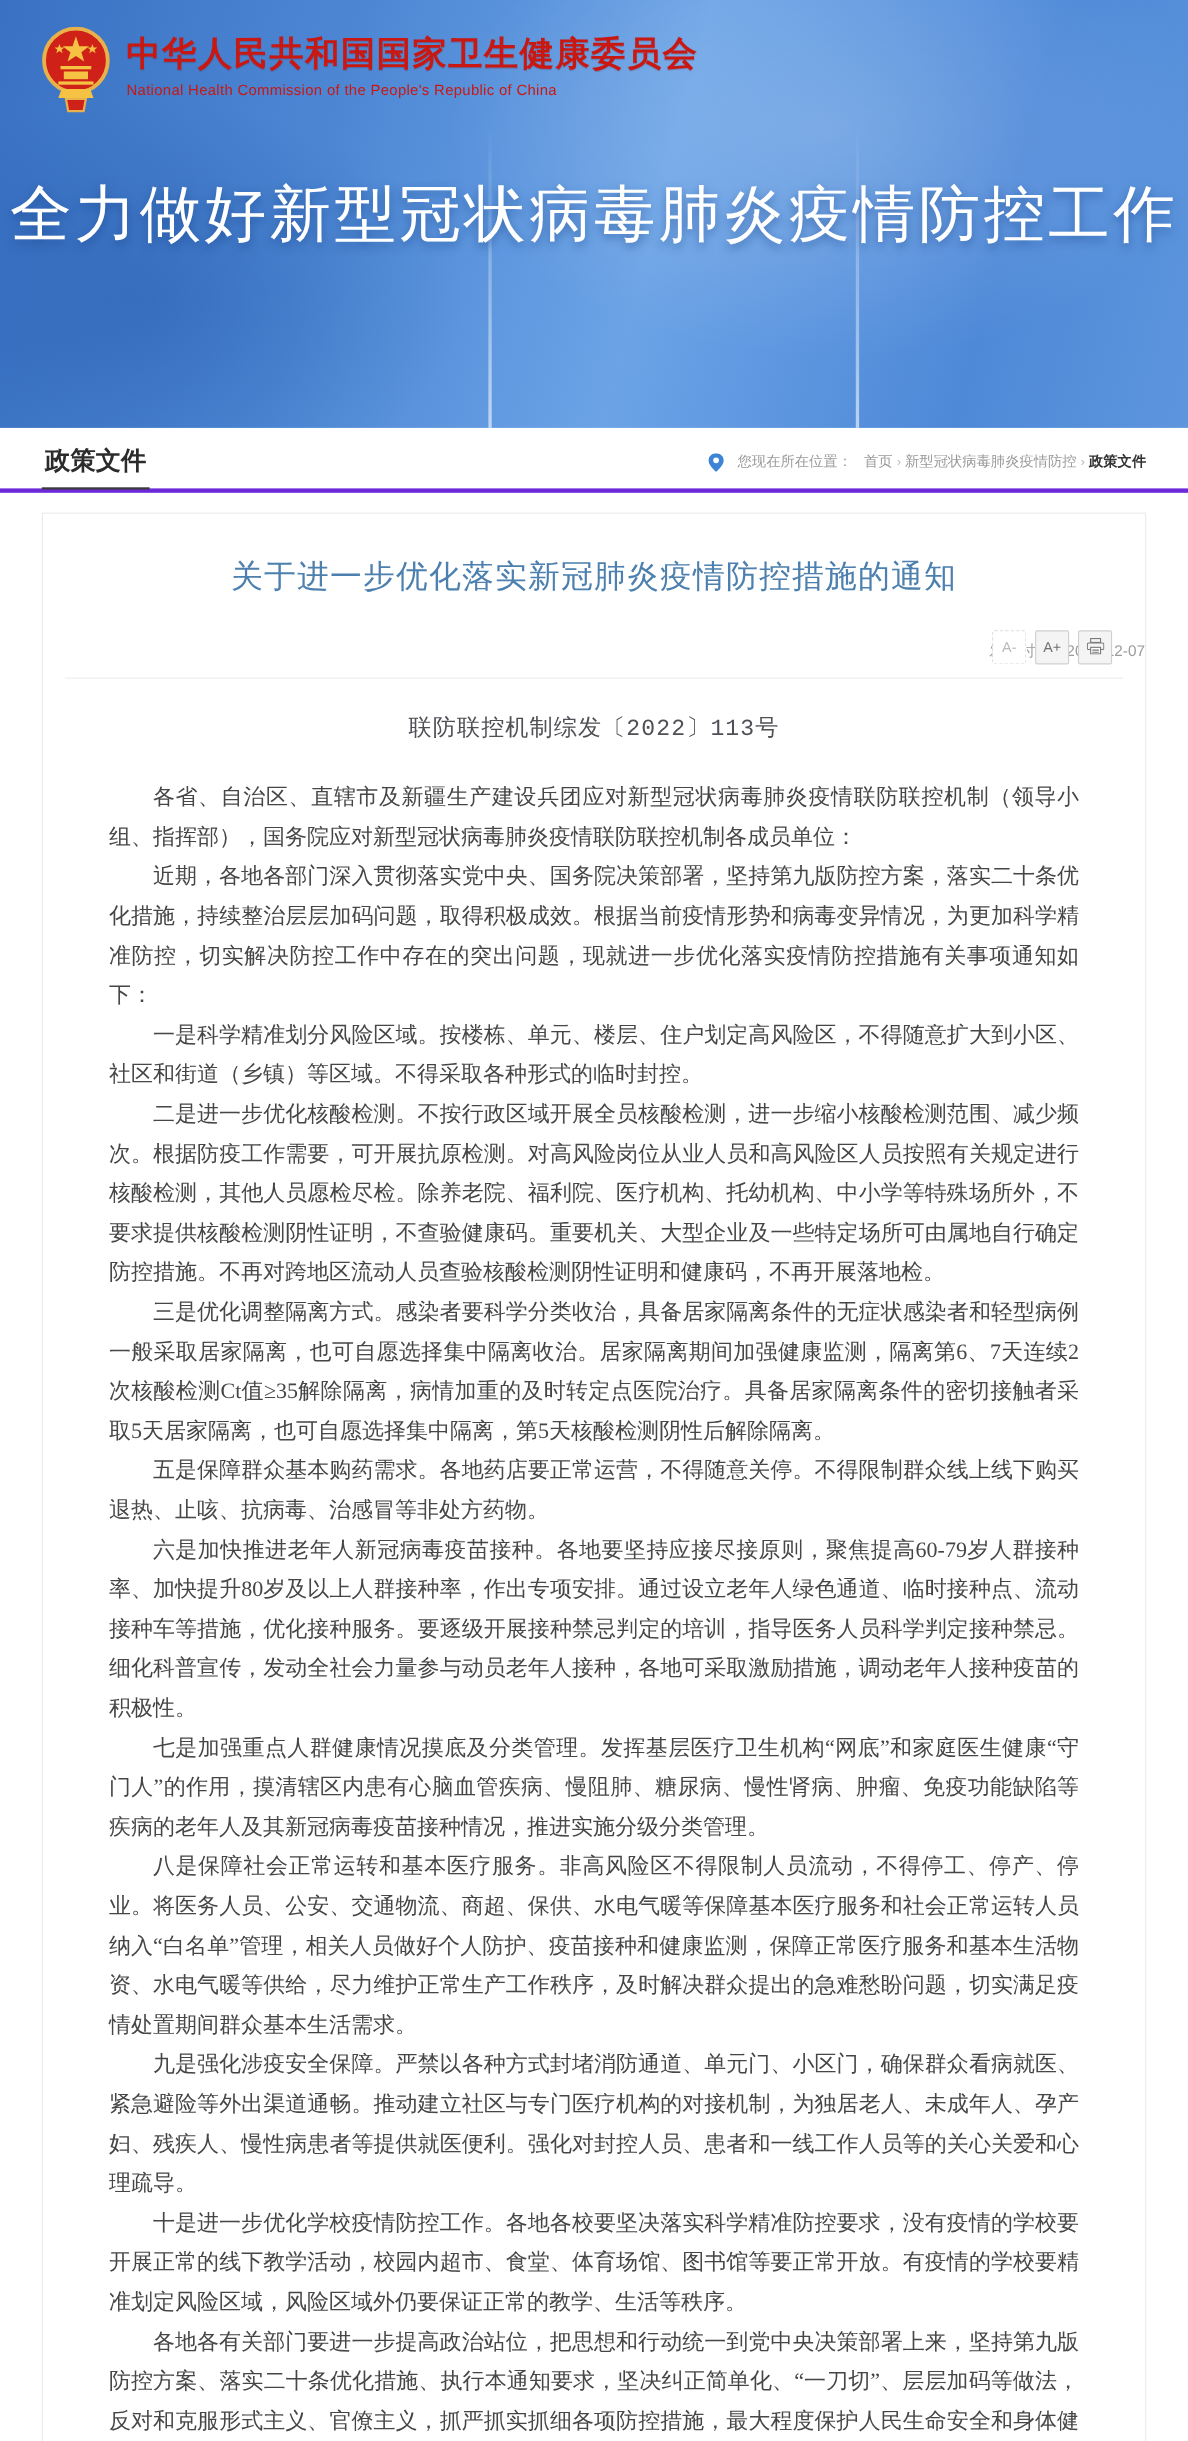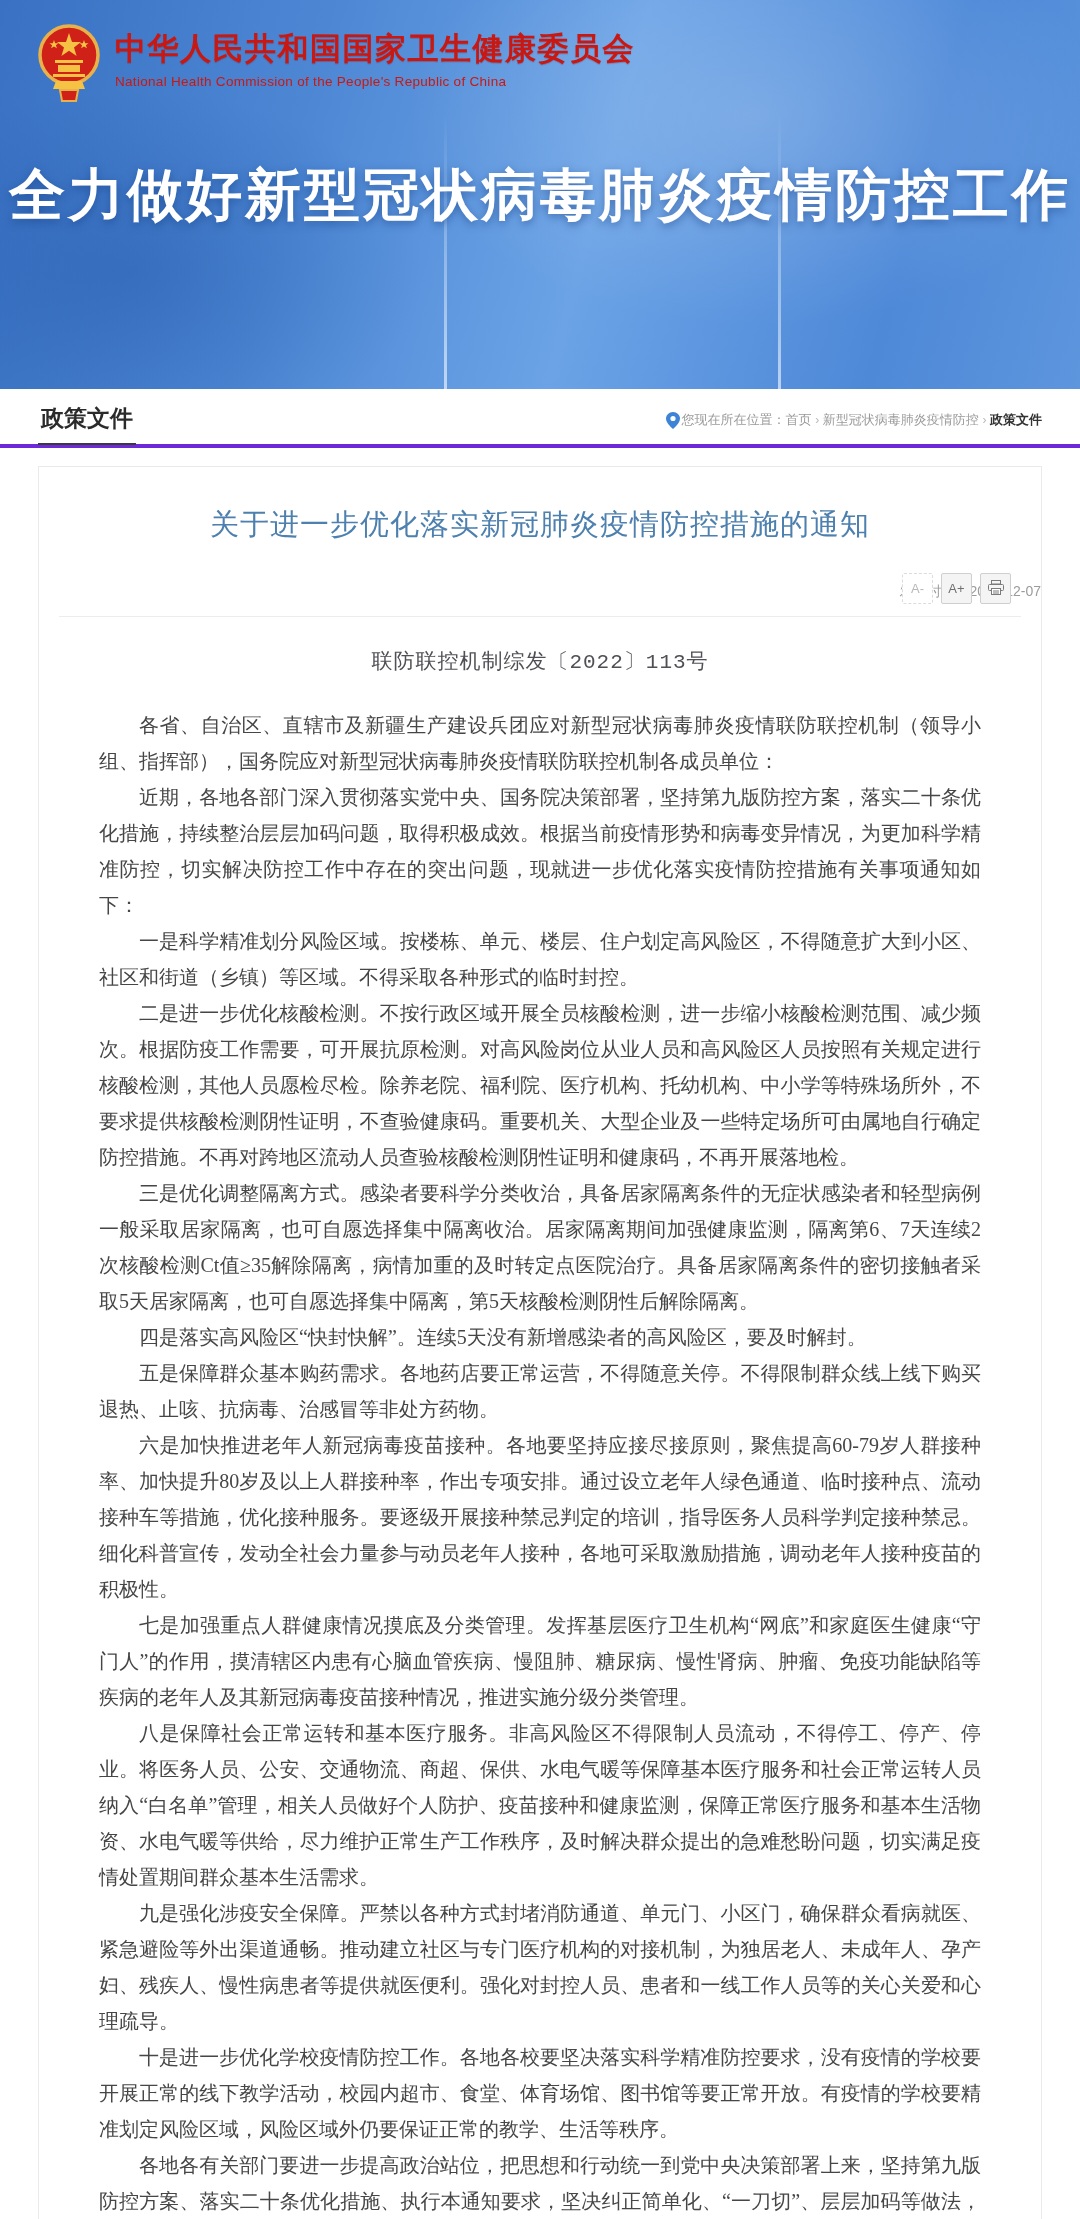--- a/index.html
+++ b/index.html
@@ -19,29 +19,29 @@
   .streak.s2{left:778px;}
 
   .logo-row{position:absolute;top:24px;left:38px;display:flex;align-items:flex-start;gap:15px;}
   .emblem{flex:0 0 auto;}
   .org-names{padding-top:6px;}
   .org-cn{color:#c91812;font-size:31px;font-weight:bold;letter-spacing:1.5px;line-height:1.2;
     text-shadow:0 1px 1px rgba(120,0,0,.25);}
   .org-en{color:#c91812;font-size:13.5px;font-weight:normal;margin-top:7px;letter-spacing:.3px;}
 
   .slogan{position:absolute;top:158px;left:0;right:0;text-align:center;color:#ffffff;
-    font-size:56px;font-weight:bold;letter-spacing:3px;
+    font-size:56px;font-weight:normal;letter-spacing:3px;
     text-shadow:0 3px 9px rgba(18,60,130,.5);}
 
   
   .breadcrumb-row{display:flex;justify-content:space-between;align-items:flex-end;
     padding:14px 38px 0;border-bottom:4px solid #6d28d9;}
   .section-title{font-size:23px;font-weight:bold;color:#2b2b2b;
     padding:0 3px 9px;border-bottom:2px solid #3a3a3a;margin-bottom:-1px;}
-  .crumbs{display:flex;align-items:center;font-size:13px;color:#9a9a9a;padding-bottom:15px;}
+  .crumbs{display:flex;align-items:center;gap:11px;font-size:13px;color:#9a9a9a;padding-bottom:15px;}
   .pin-icon{display:inline-flex;margin-right:2px;}
   .crumb-link{color:#9a9a9a;text-decoration:none;cursor:pointer;}
   .crumb-sep{color:#b9b9b9;font-size:12px;}
   .crumb-current{color:#333333;font-weight:bold;}
 
   
   .article-box{margin:18px 38px 0;border:1px solid #eaeaea;padding:28px 0 46px;}
   .article-title{text-align:center;color:#4d80ae;font-size:29px;font-weight:400;
     margin:10px 60px 0;letter-spacing:1px;}
   .meta-row{position:relative;margin-top:26px;height:40px;}
@@ -130,21 +130,20 @@
   <div class="meta-divider"></div>
 
   <div class="doc-number">联防联控机制综发〔2022〕113号</div>
 
   <div class="article-body" id="article-body">
       <p>各省、自治区、直辖市及新疆生产建设兵团应对新型冠状病毒肺炎疫情联防联控机制（领导小组、指挥部），国务院应对新型冠状病毒肺炎疫情联防联控机制各成员单位：</p>
       <p>近期，各地各部门深入贯彻落实党中央、国务院决策部署，坚持第九版防控方案，落实二十条优化措施，持续整治层层加码问题，取得积极成效。根据当前疫情形势和病毒变异情况，为更加科学精准防控，切实解决防控工作中存在的突出问题，现就进一步优化落实疫情防控措施有关事项通知如下：</p>
       <p>一是科学精准划分风险区域。按楼栋、单元、楼层、住户划定高风险区，不得随意扩大到小区、社区和街道（乡镇）等区域。不得采取各种形式的临时封控。</p>
       <p>二是进一步优化核酸检测。不按行政区域开展全员核酸检测，进一步缩小核酸检测范围、减少频次。根据防疫工作需要，可开展抗原检测。对高风险岗位从业人员和高风险区人员按照有关规定进行核酸检测，其他人员愿检尽检。除养老院、福利院、医疗机构、托幼机构、中小学等特殊场所外，不要求提供核酸检测阴性证明，不查验健康码。重要机关、大型企业及一些特定场所可由属地自行确定防控措施。不再对跨地区流动人员查验核酸检测阴性证明和健康码，不再开展落地检。</p>
       <p>三是优化调整隔离方式。感染者要科学分类收治，具备居家隔离条件的无症状感染者和轻型病例一般采取居家隔离，也可自愿选择集中隔离收治。居家隔离期间加强健康监测，隔离第6、7天连续2次核酸检测Ct值≥35解除隔离，病情加重的及时转定点医院治疗。具备居家隔离条件的密切接触者采取5天居家隔离，也可自愿选择集中隔离，第5天核酸检测阴性后解除隔离。</p>
-      <p>四是落实高风险区“快封快解”。连续5天没有新增感染者的高风险区，要及时解封。</p>
       <p>五是保障群众基本购药需求。各地药店要正常运营，不得随意关停。不得限制群众线上线下购买退热、止咳、抗病毒、治感冒等非处方药物。</p>
       <p>六是加快推进老年人新冠病毒疫苗接种。各地要坚持应接尽接原则，聚焦提高60-79岁人群接种率、加快提升80岁及以上人群接种率，作出专项安排。通过设立老年人绿色通道、临时接种点、流动接种车等措施，优化接种服务。要逐级开展接种禁忌判定的培训，指导医务人员科学判定接种禁忌。细化科普宣传，发动全社会力量参与动员老年人接种，各地可采取激励措施，调动老年人接种疫苗的积极性。</p>
       <p>七是加强重点人群健康情况摸底及分类管理。发挥基层医疗卫生机构“网底”和家庭医生健康“守门人”的作用，摸清辖区内患有心脑血管疾病、慢阻肺、糖尿病、慢性肾病、肿瘤、免疫功能缺陷等疾病的老年人及其新冠病毒疫苗接种情况，推进实施分级分类管理。</p>
       <p>八是保障社会正常运转和基本医疗服务。非高风险区不得限制人员流动，不得停工、停产、停业。将医务人员、公安、交通物流、商超、保供、水电气暖等保障基本医疗服务和社会正常运转人员纳入“白名单”管理，相关人员做好个人防护、疫苗接种和健康监测，保障正常医疗服务和基本生活物资、水电气暖等供给，尽力维护正常生产工作秩序，及时解决群众提出的急难愁盼问题，切实满足疫情处置期间群众基本生活需求。</p>
       <p>九是强化涉疫安全保障。严禁以各种方式封堵消防通道、单元门、小区门，确保群众看病就医、紧急避险等外出渠道通畅。推动建立社区与专门医疗机构的对接机制，为独居老人、未成年人、孕产妇、残疾人、慢性病患者等提供就医便利。强化对封控人员、患者和一线工作人员等的关心关爱和心理疏导。</p>
       <p>十是进一步优化学校疫情防控工作。各地各校要坚决落实科学精准防控要求，没有疫情的学校要开展正常的线下教学活动，校园内超市、食堂、体育场馆、图书馆等要正常开放。有疫情的学校要精准划定风险区域，风险区域外仍要保证正常的教学、生活等秩序。</p>
       <p>各地各有关部门要进一步提高政治站位，把思想和行动统一到党中央决策部署上来，坚持第九版防控方案、落实二十条优化措施、执行本通知要求，坚决纠正简单化、“一刀切”、层层加码等做法，反对和克服形式主义、官僚主义，抓严抓实抓细各项防控措施，最大程度保护人民生命安全和身体健康，最大限度减少疫情对经济社会发展的影响。</p>
     </div>
 
 </div>

